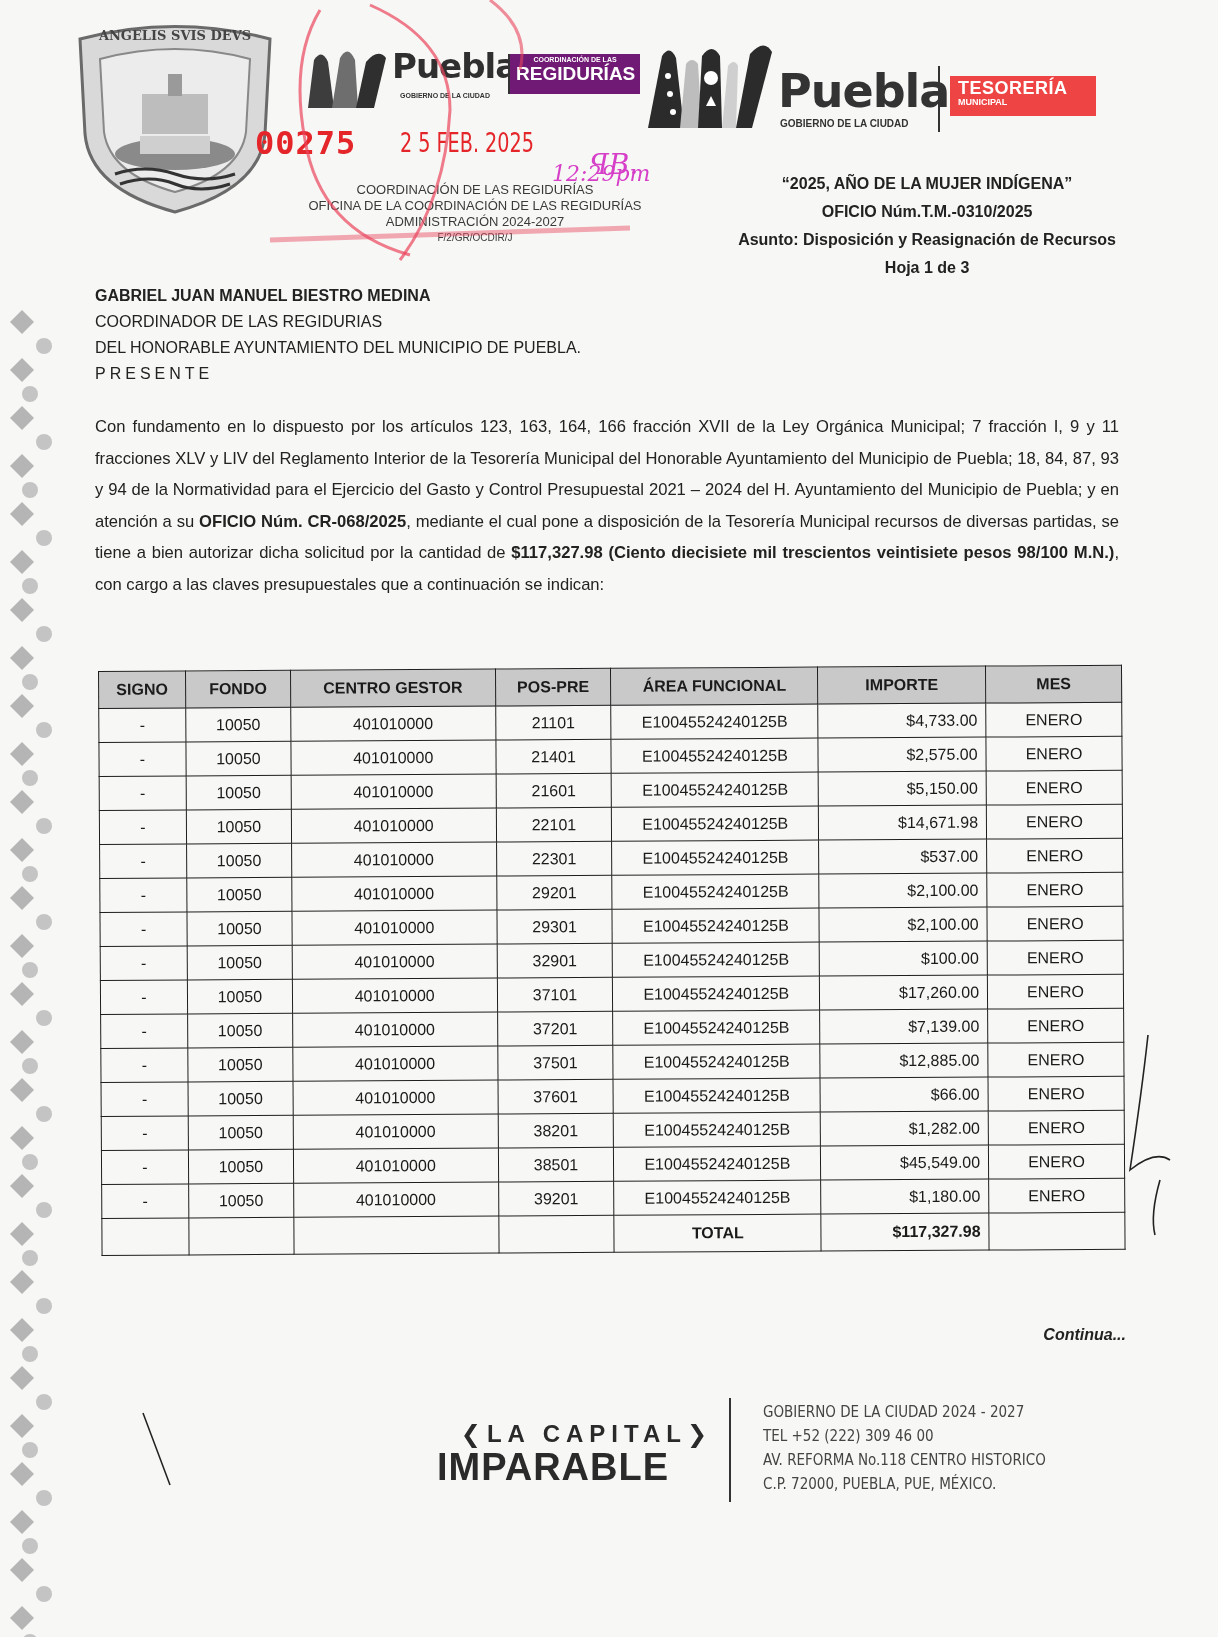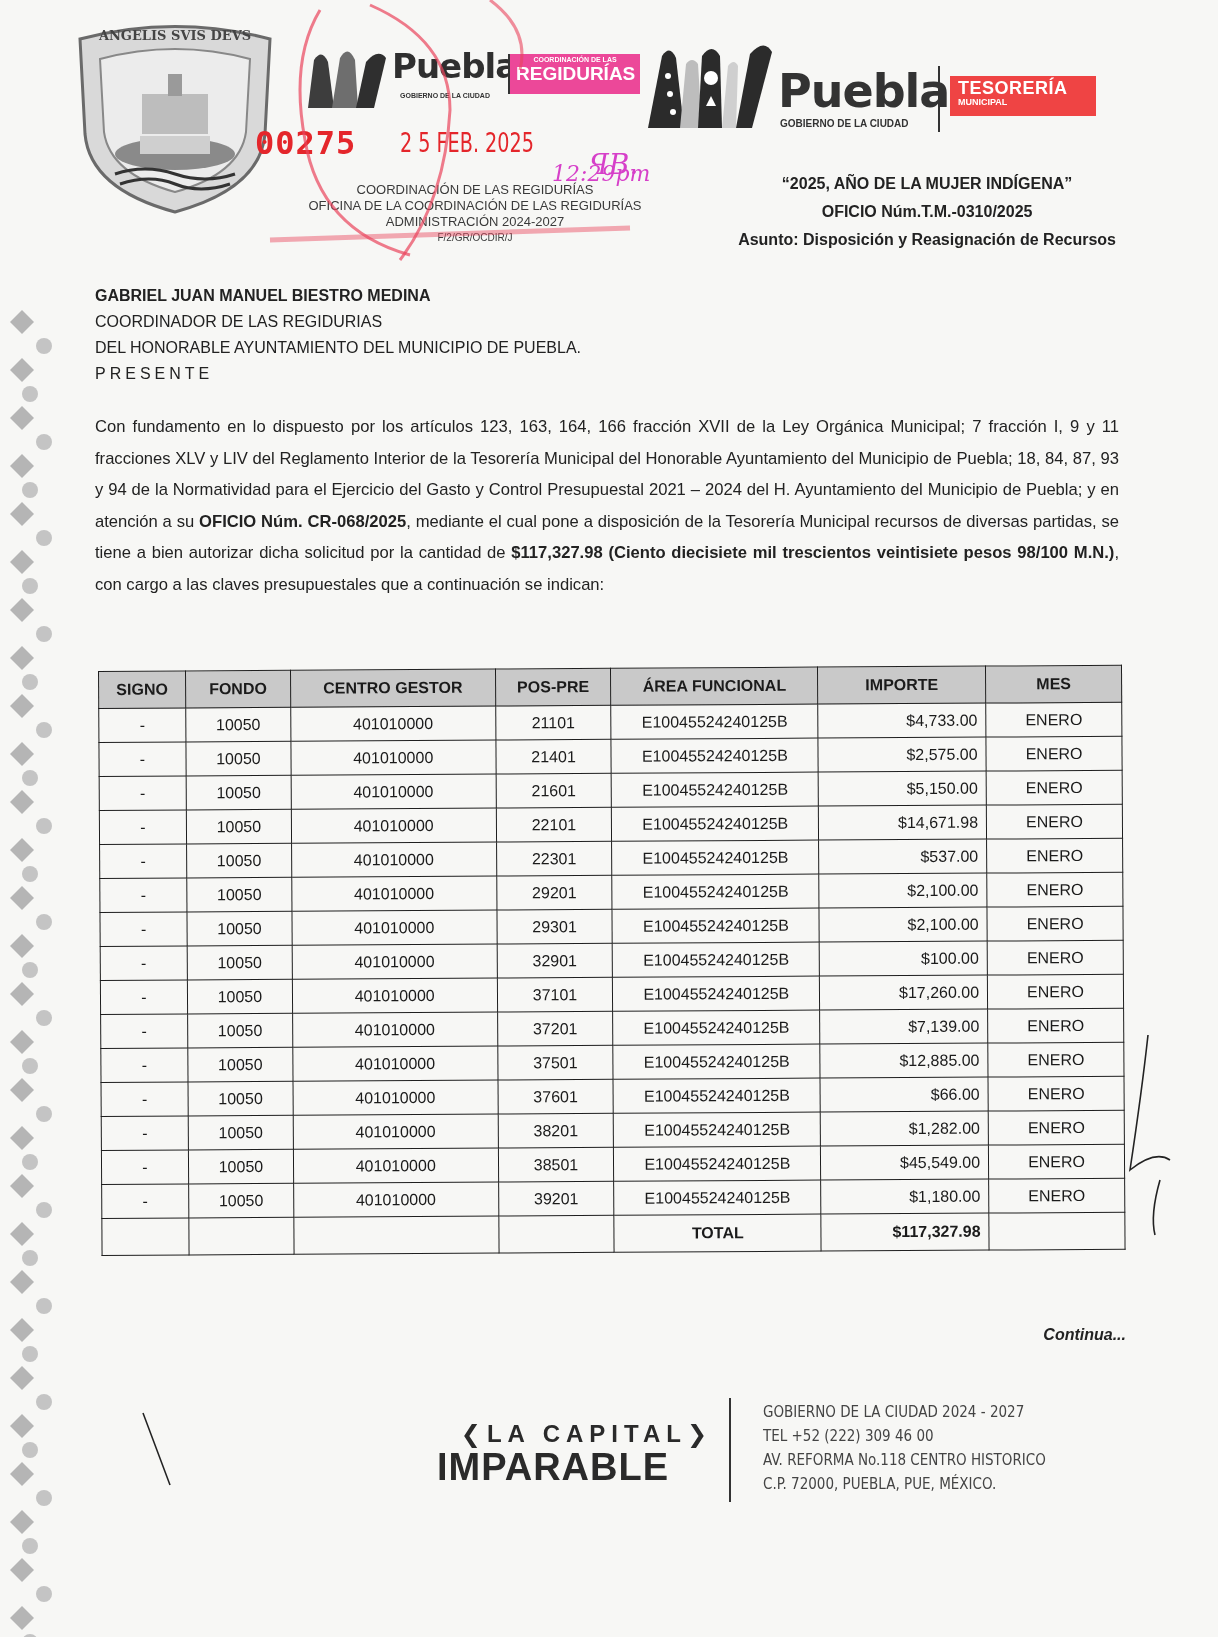--- a/index.html
+++ b/index.html
@@ -12,21 +12,21 @@
   
   .ornament { left: 0; top: 300px; width: 72px; height: 1337px; }
   .ornament svg { width: 100%; height: 100%; }
 
   
   .seal { left: 70px; top: 14px; width: 210px; height: 200px; }
 
   
   .logo-reg { left: 300px; top: 40px; width: 340px; height: 70px; }
   .puebla-word { font-family: "DejaVu Sans", sans-serif; font-weight: bold; color: #2f2f2f; letter-spacing: -1px; }
-  .reg-box { background: #ec4899; color: #fff; padding: 2px 6px; font-weight: bold; }
+  .reg-box { background: #701a75; color: #fff; padding: 2px 6px; font-weight: bold; }
 
   
   .logo-tes { left: 640px; top: 36px; width: 480px; height: 96px; }
 
   
   .stamp-num { left: 255px; top: 124px; font-family: "DejaVu Sans Mono", monospace; font-weight: bold; font-size: 32px; color: #e4262b; letter-spacing: 1px; }
   .stamp-date { left: 400px; top: 128px; font-family: "DejaVu Sans Condensed", "DejaVu Sans", sans-serif; font-size: 26px; color: #e4262b; transform: scaleX(0.82); transform-origin: left; }
   .stamp-time { left: 552px; top: 120px; font-family: "DejaVu Serif", serif; font-style: italic; font-size: 22px; color: #d640c9; margin-top: 41px; }
   .stamp-initials { left: 590px; top: 148px; font-family: "DejaVu Serif", serif; font-style: italic; font-size: 28px; color: #d640c9; }
   .stamp-lines { left: 300px; top: 182px; width: 350px; text-align: center; font-size: 13px; color: #3a3a3a; line-height: 16px; }
@@ -194,20 +194,21 @@
   <path d="M70,10 Q40,60 55,140 Q70,230 160,255" stroke="#e9455d" stroke-width="3" fill="none" opacity="0.7"></path>
   <path d="M120,5 Q200,40 200,110 Q195,200 150,260" stroke="#e9455d" stroke-width="3" fill="none" opacity="0.7"></path>
   <path d="M240,0 Q280,30 270,70" stroke="#e9455d" stroke-width="3" fill="none" opacity="0.6"></path>
   <path d="M20,240 L380,228" stroke="#e9455d" stroke-width="5" fill="none" opacity="0.45"></path>
 </svg>
 
 <div class="abs hdr-right">
   <div>“2025, AÑO DE LA MUJER INDÍGENA”</div>
   <div>OFICIO Núm.T.M.-0310/2025</div>
   <div>Asunto: Disposición y Reasignación de Recursos</div>
+  <div>Hoja 1 de 3</div>
 </div>
 
 <div class="abs addr">
   <div class="name">GABRIEL JUAN MANUEL BIESTRO MEDINA</div>
   <div>COORDINADOR DE LAS REGIDURIAS</div>
   <div>DEL HONORABLE AYUNTAMIENTO DEL MUNICIPIO DE PUEBLA.</div>
   <div class="presente">PRESENTE</div>
 </div>
 
 <div class="abs para"><span>Con fundamento en lo dispuesto por los artículos 123, 163, 164, 166 fracción XVII de la Ley Orgánica Municipal; 7 fracción I, 9 y 11 fracciones XLV y LIV del Reglamento Interior de la Tesorería Municipal del Honorable Ayuntamiento del Municipio de Puebla; 18, 84, 87, 93 y 94 de la Normatividad para el Ejercicio del Gasto y Control Presupuestal 2021 – 2024 del H. Ayuntamiento del Municipio de Puebla; y en atención a su </span><b>OFICIO Núm. CR-068/2025</b><span>, mediante el cual pone a disposición de la Tesorería Municipal recursos de diversas partidas, se tiene a bien autorizar dicha solicitud por la cantidad de </span><b>$117,327.98 (Ciento diecisiete mil trescientos veintisiete pesos 98/100 M.N.)</b><span>, con cargo a las claves presupuestales que a continuación se indican:</span></div>

